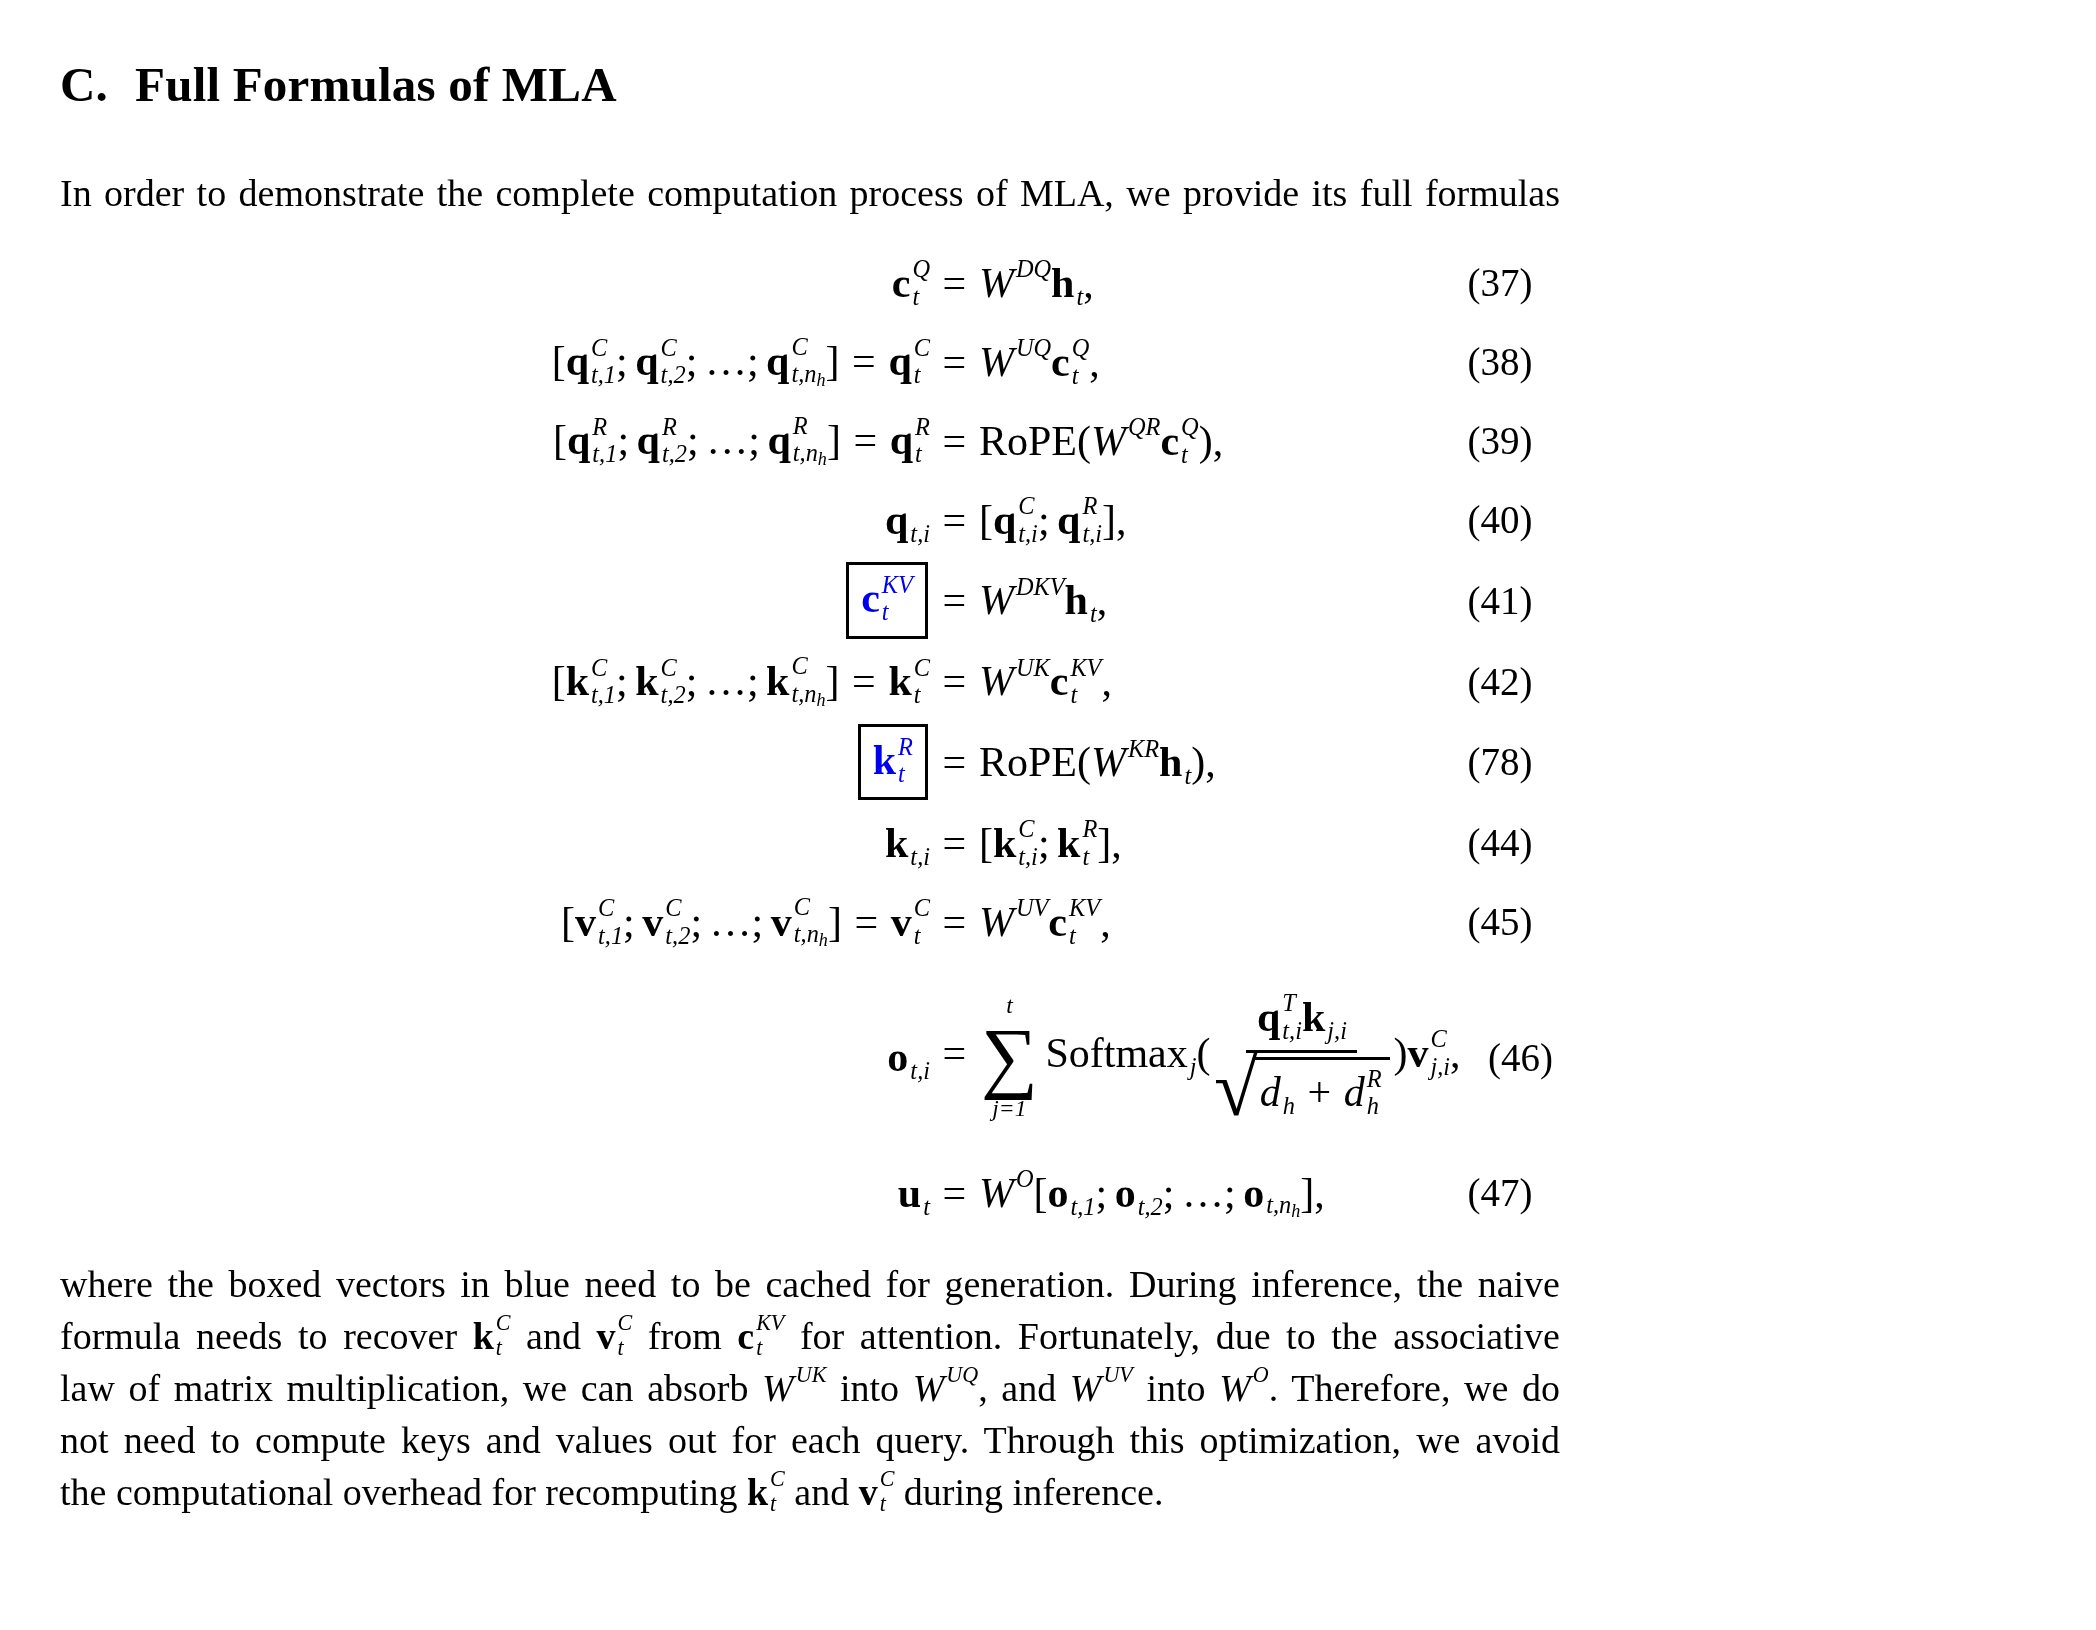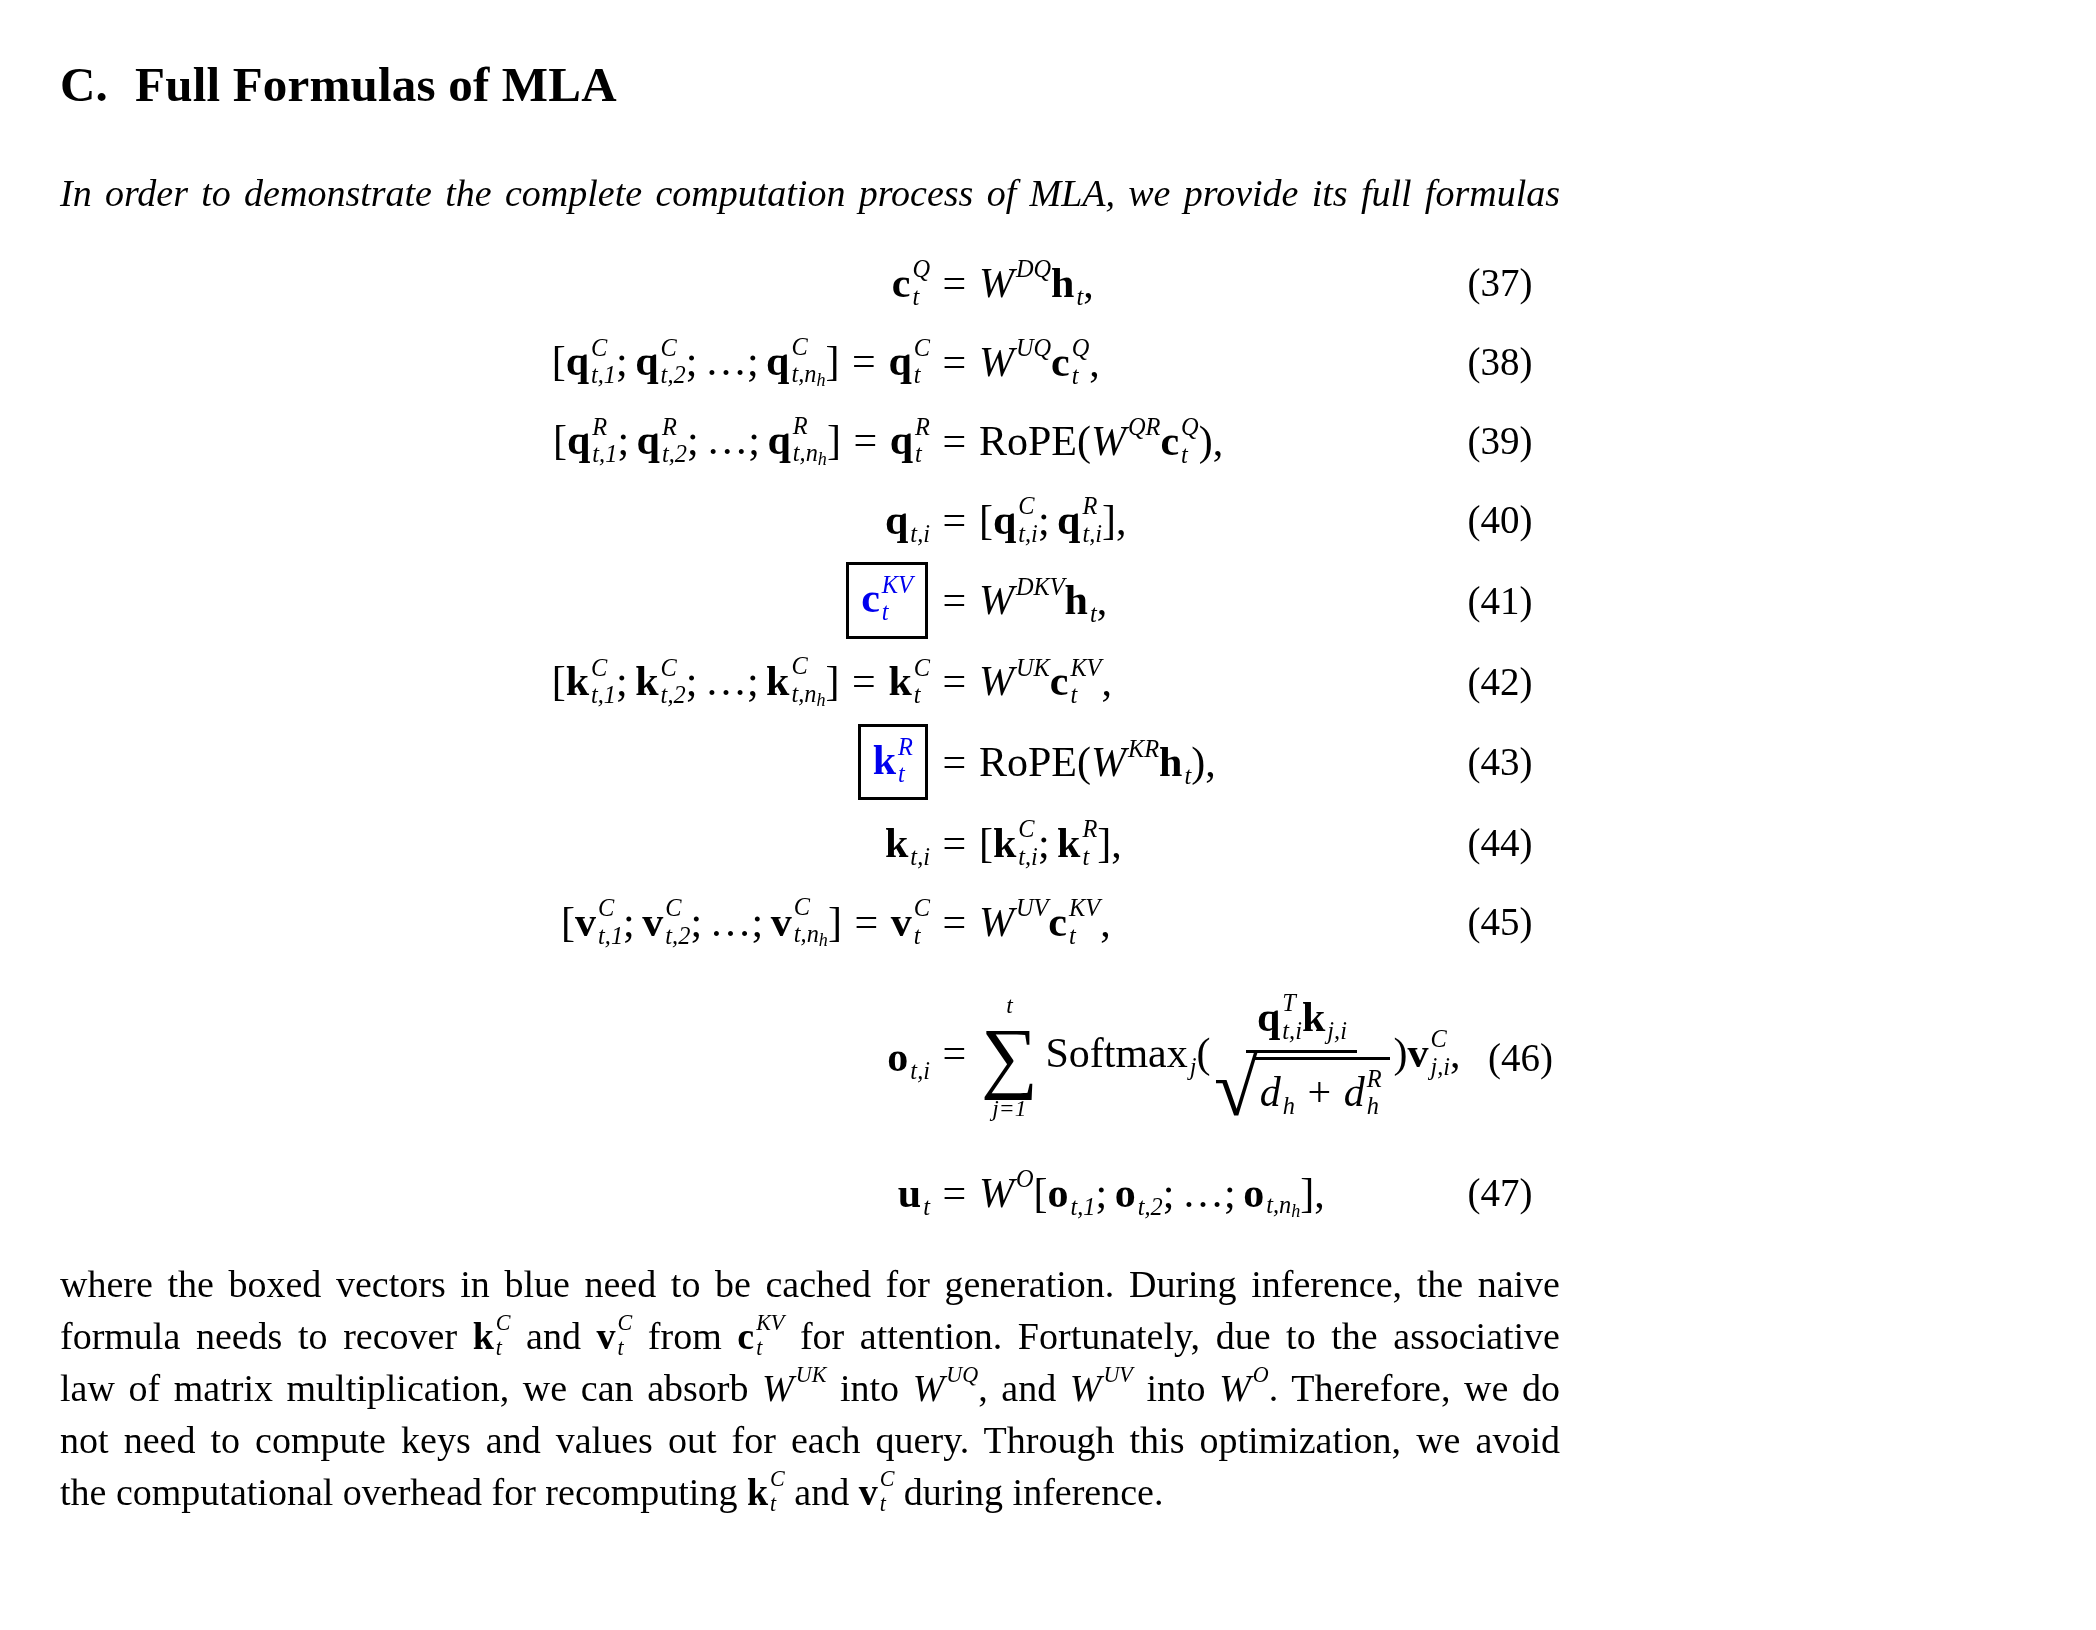--- a/index.html
+++ b/index.html
@@ -9,21 +9,21 @@
     width:2096px; height:1630px; overflow:hidden;
     background:var(--paper); color:var(--ink);
     font-family:"Liberation Serif","DejaVu Serif",serif;
   }
   .page { width:1706px; height:1630px; padding:34px 146px 0 60px;margin-top:8px; }
 
   
   .title { font-size:49px; font-weight:700; margin:14px 0 0 0; letter-spacing:0.2px; }
   .title .sec-label { margin-right:27px; }
   .body-text { font-size:38px; }
-  .intro { margin-top:54px;font-style:italic; }
+  .intro { margin-top:54px; }
   .footer-par { margin-top:26px; }
   .jline { line-height:52px; text-align:justify; text-align-last:justify; }
   .jline.last { text-align-last:left; }
 
   
   .equations { margin-top:24px; }
   .eq-row { display:grid; grid-template-columns:870px 1fr 120px; align-items:center;
             min-height:79px; font-size:42px; }
   .eq-row.tall { min-height:192px; }
   .eq-lhs { text-align:right; white-space:nowrap; }
@@ -364,21 +364,21 @@
             <span class="base bold">h</span>
             <span class="scripts">
               <span class="sup"></span>
               <span class="sub">t</span>
             </span>
           </span><span class="atom">
             <span class="base">)</span>
           </span><span class="atom">
             <span class="base">,</span>
           </span></div>
-        <div class="eq-num">(43)</div>
+        <div class="eq-num">(78)</div>
       </div>
       <div class="eq-row">
         <div class="eq-lhs"><span class="atom">
             <span class="base bold">k</span>
             <span class="scripts">
               <span class="sup"></span>
               <span class="sub">t,i</span>
             </span>
           </span></div>
         <div class="eq-rhs"><span class="atom op">

